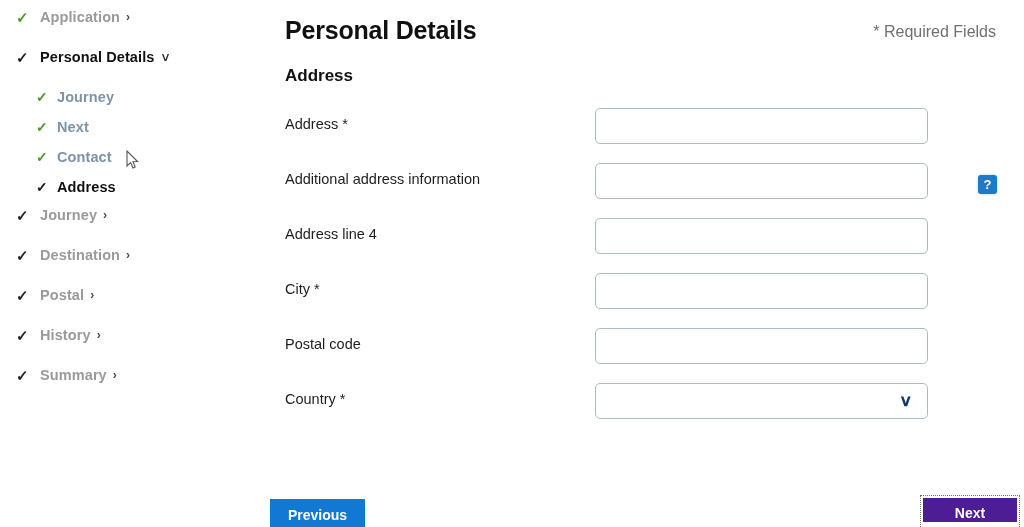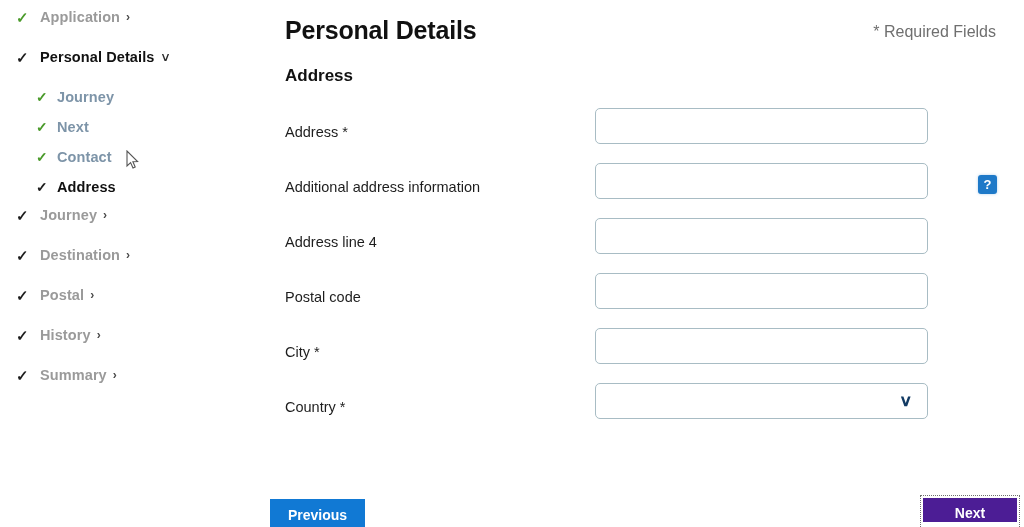--- a/index.html
+++ b/index.html
@@ -117,21 +117,21 @@
     right: 0;
   }
 
   .field-row {
     position: relative;
     height: 55px;
   }
   .field-label {
     position: absolute;
     left: 15px;
-    top: 16px;
+    top: 8px;
     font-size: 14.5px;
     color: #1d1d1d;
     white-space: nowrap;
   }
   .field-input {
     position: absolute;
     left: 325px;
     top: 0;
     width: 333px;
     height: 36px;
@@ -308,25 +308,25 @@
         <div class="field-row">
           <label class="field-label">Additional address information</label>
           <input class="field-input" type="text" placeholder="" style="">
           <div class="help-badge">?</div>
         </div>
         <div class="field-row">
           <label class="field-label">Address line 4</label>
           <input class="field-input" type="text" placeholder="" style="">
         </div>
         <div class="field-row">
+          <label class="field-label">City *</label>
+          <input class="field-input" type="text" placeholder="" style="">
+        </div>
+        <div class="field-row">
           <label class="field-label">Postal code</label>
-          <input class="field-input" type="text" placeholder="" style="">
-        </div>
-        <div class="field-row">
-          <label class="field-label">City *</label>
           <input class="field-input" type="text" placeholder="" style="">
         </div>
         <div class="field-row">
           <label class="field-label">Country *</label>
           <div class="select-wrap">
             <input class="field-input" type="text" readonly="readonly" value="" style="">
             <span class="select-chevron">∨</span>
           </div>
         </div>
       </div>

